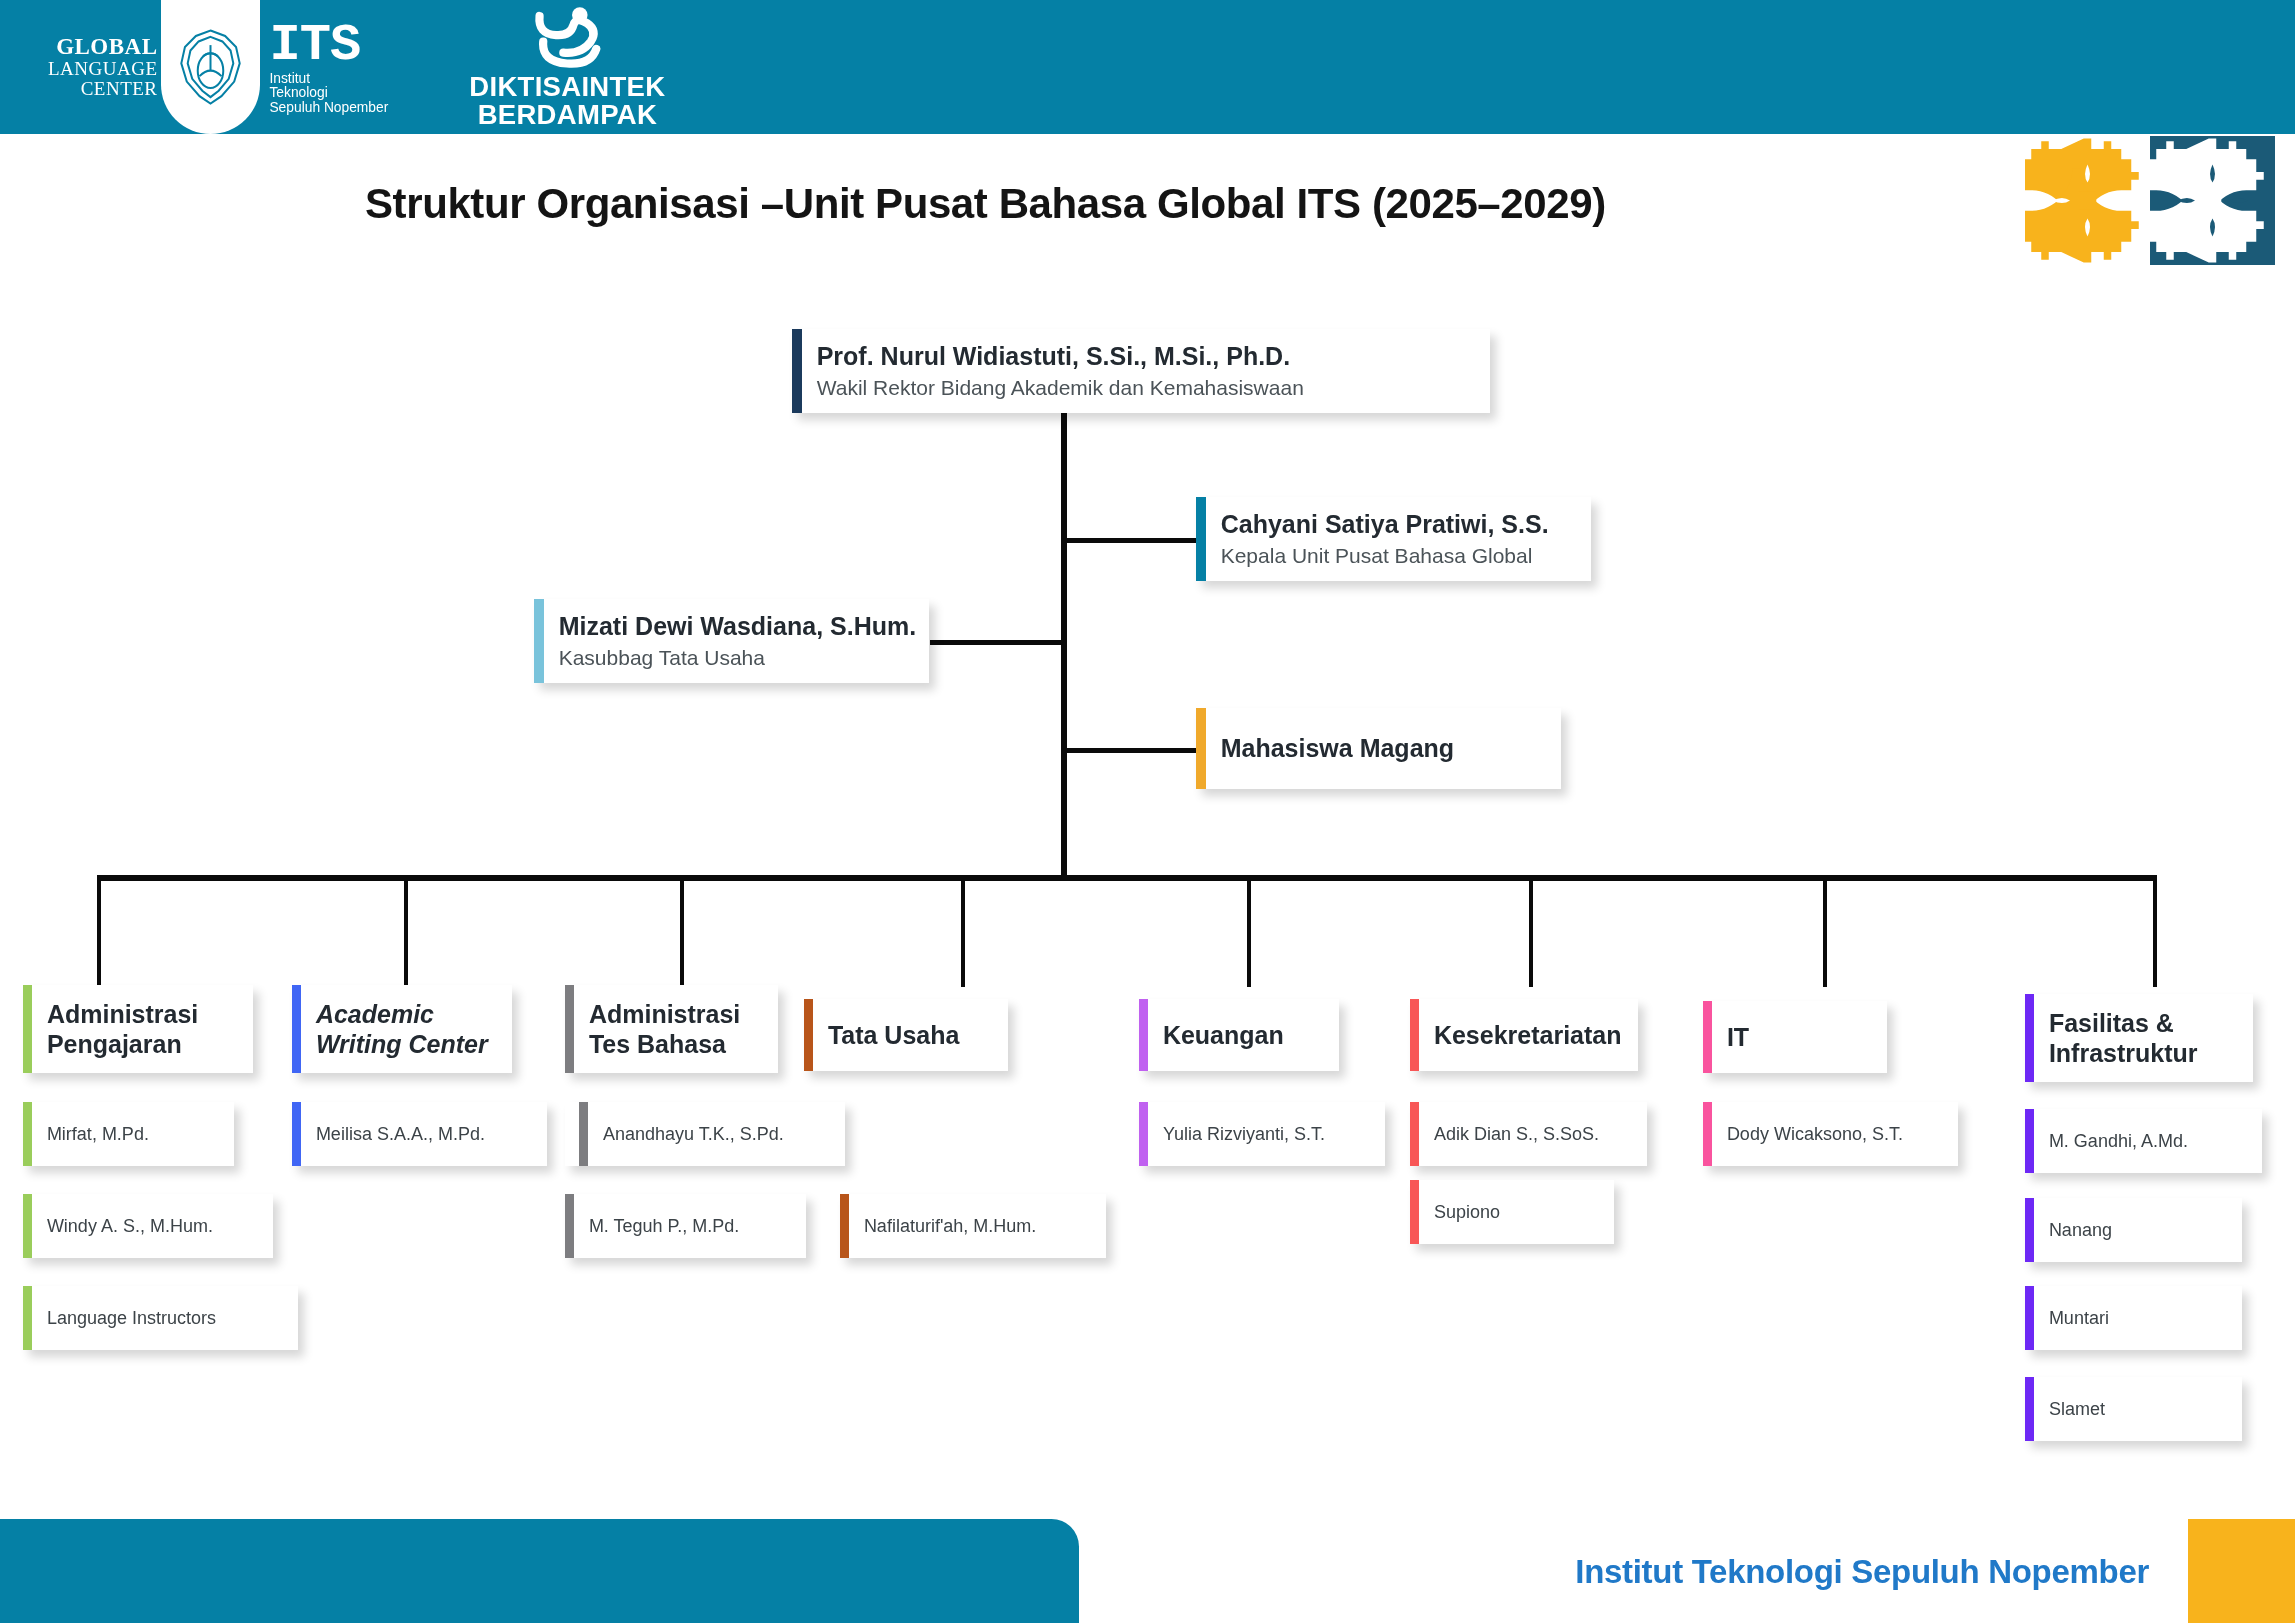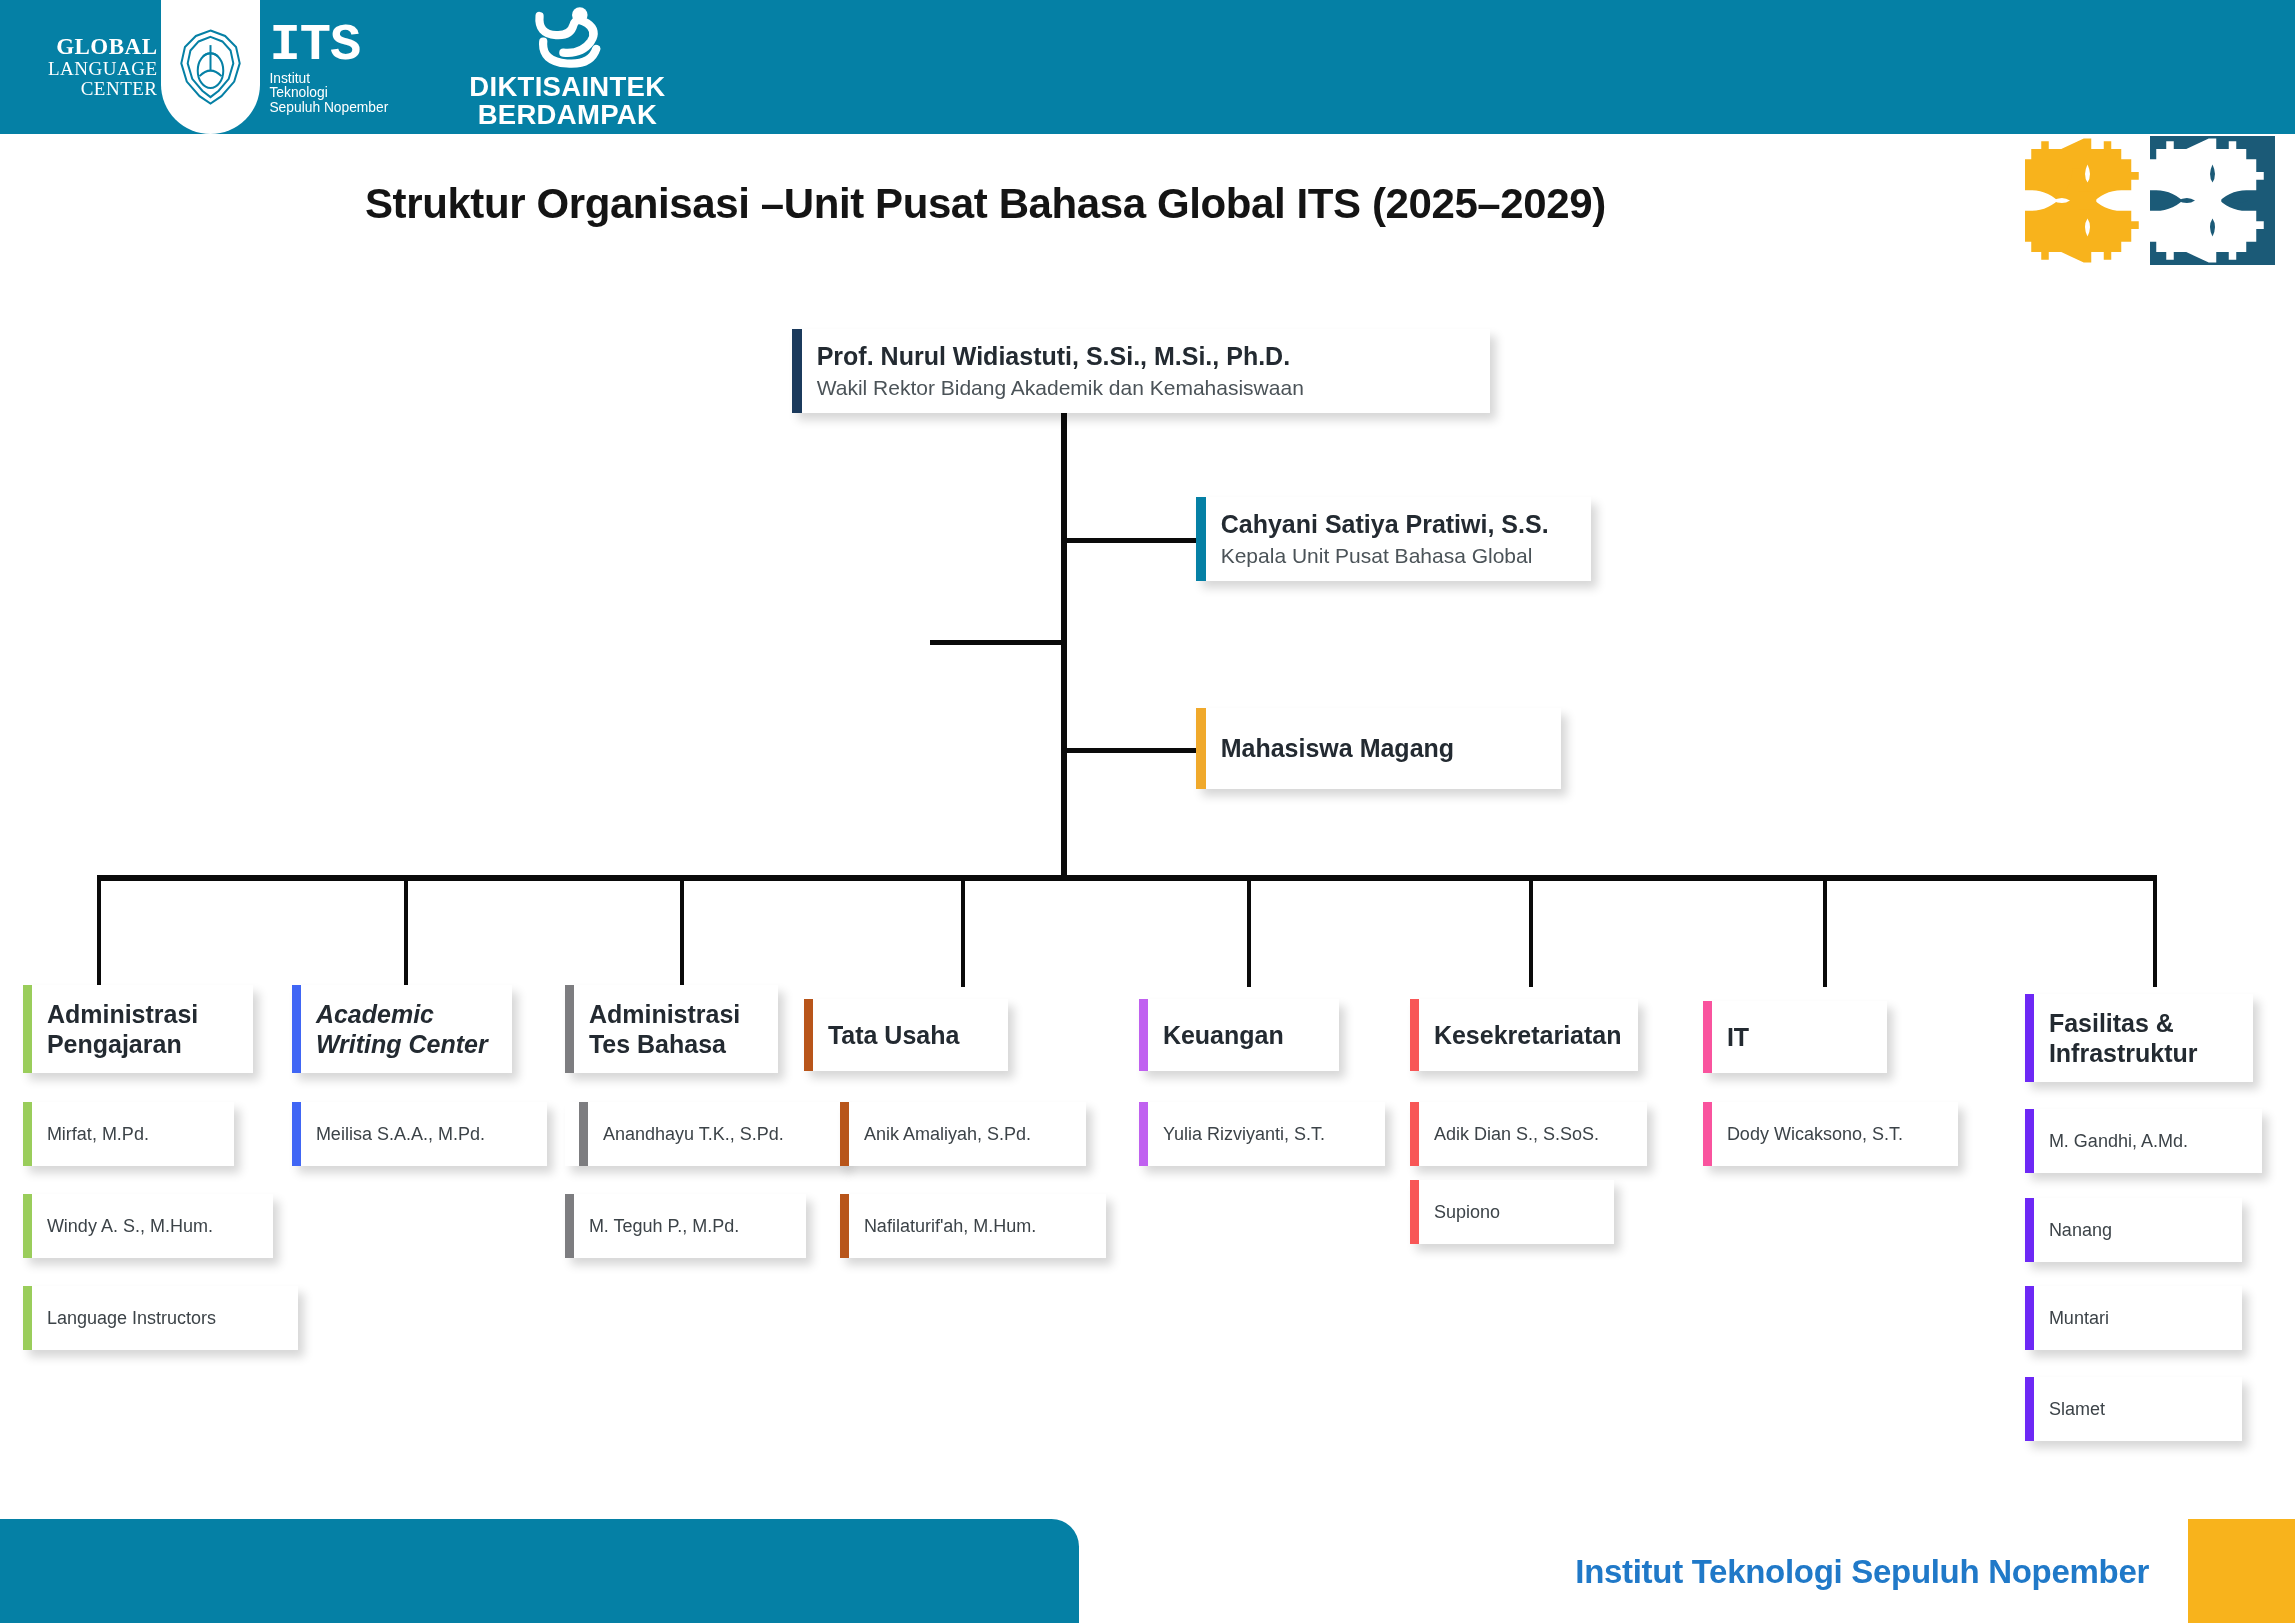--- a/index.html
+++ b/index.html
@@ -206,20 +206,27 @@
   </div>
 
   <div class="card" style="left:1196px;top:497px;width:395px;height:84px;">
     <div class="accent" style="width:10px;background:#0580A5;"></div>
     <div class="body">
       <div class="ttl">Cahyani Satiya Pratiwi, S.S.</div>
       <div class="sub">Kepala Unit Pusat Bahasa Global</div>
     </div>
   </div>
 
+  <div class="card" style="left:534px;top:599px;width:395px;height:84px;">
+    <div class="accent" style="width:10px;background:#79C3DB;"></div>
+    <div class="body">
+      <div class="ttl">Mizati Dewi Wasdiana, S.Hum.</div>
+      <div class="sub">Kasubbag Tata Usaha</div>
+    </div>
+  </div>
 
   <div class="card" style="left:1196px;top:708px;width:365px;height:81px;">
     <div class="accent" style="width:10px;background:#F0A92B;"></div>
     <div class="body">
       <div class="ttl">Mahasiswa Magang</div>
     </div>
   </div>
 
   <div class="card two-line" style="left:23px;top:985px;width:230px;height:88px;">
     <div class="accent" style="width:9.2px;background:#9ACD5B;"></div>
@@ -275,26 +282,20 @@
     <div class="accent" style="width:9.2px;background:#7D7D80;"></div>
     <div class="body">
         <div class="plain">M. Teguh P., M.Pd.</div>
       </div>
   </div>
 
   <div class="card" style="left:804px;top:999px;width:204px;height:72px;">
     <div class="accent" style="width:9.2px;background:#B8551A;"></div>
     <div class="body">
         <div class="ttl">Tata Usaha</div>
-      </div>
-  </div>
-  <div class="card" style="left:840px;top:1102px;width:246px;height:64px;">
-    <div class="accent" style="width:9.2px;background:#B8551A;"></div>
-    <div class="body">
-        <div class="plain">Anik Amaliyah, S.Pd.</div>
       </div>
   </div>
   <div class="card" style="left:840px;top:1194px;width:266px;height:64px;">
     <div class="accent" style="width:9.2px;background:#B8551A;"></div>
     <div class="body">
         <div class="plain">Nafilaturif'ah, M.Hum.</div>
       </div>
   </div>
 
   <div class="card" style="left:1139px;top:999px;width:200px;height:72px;">

